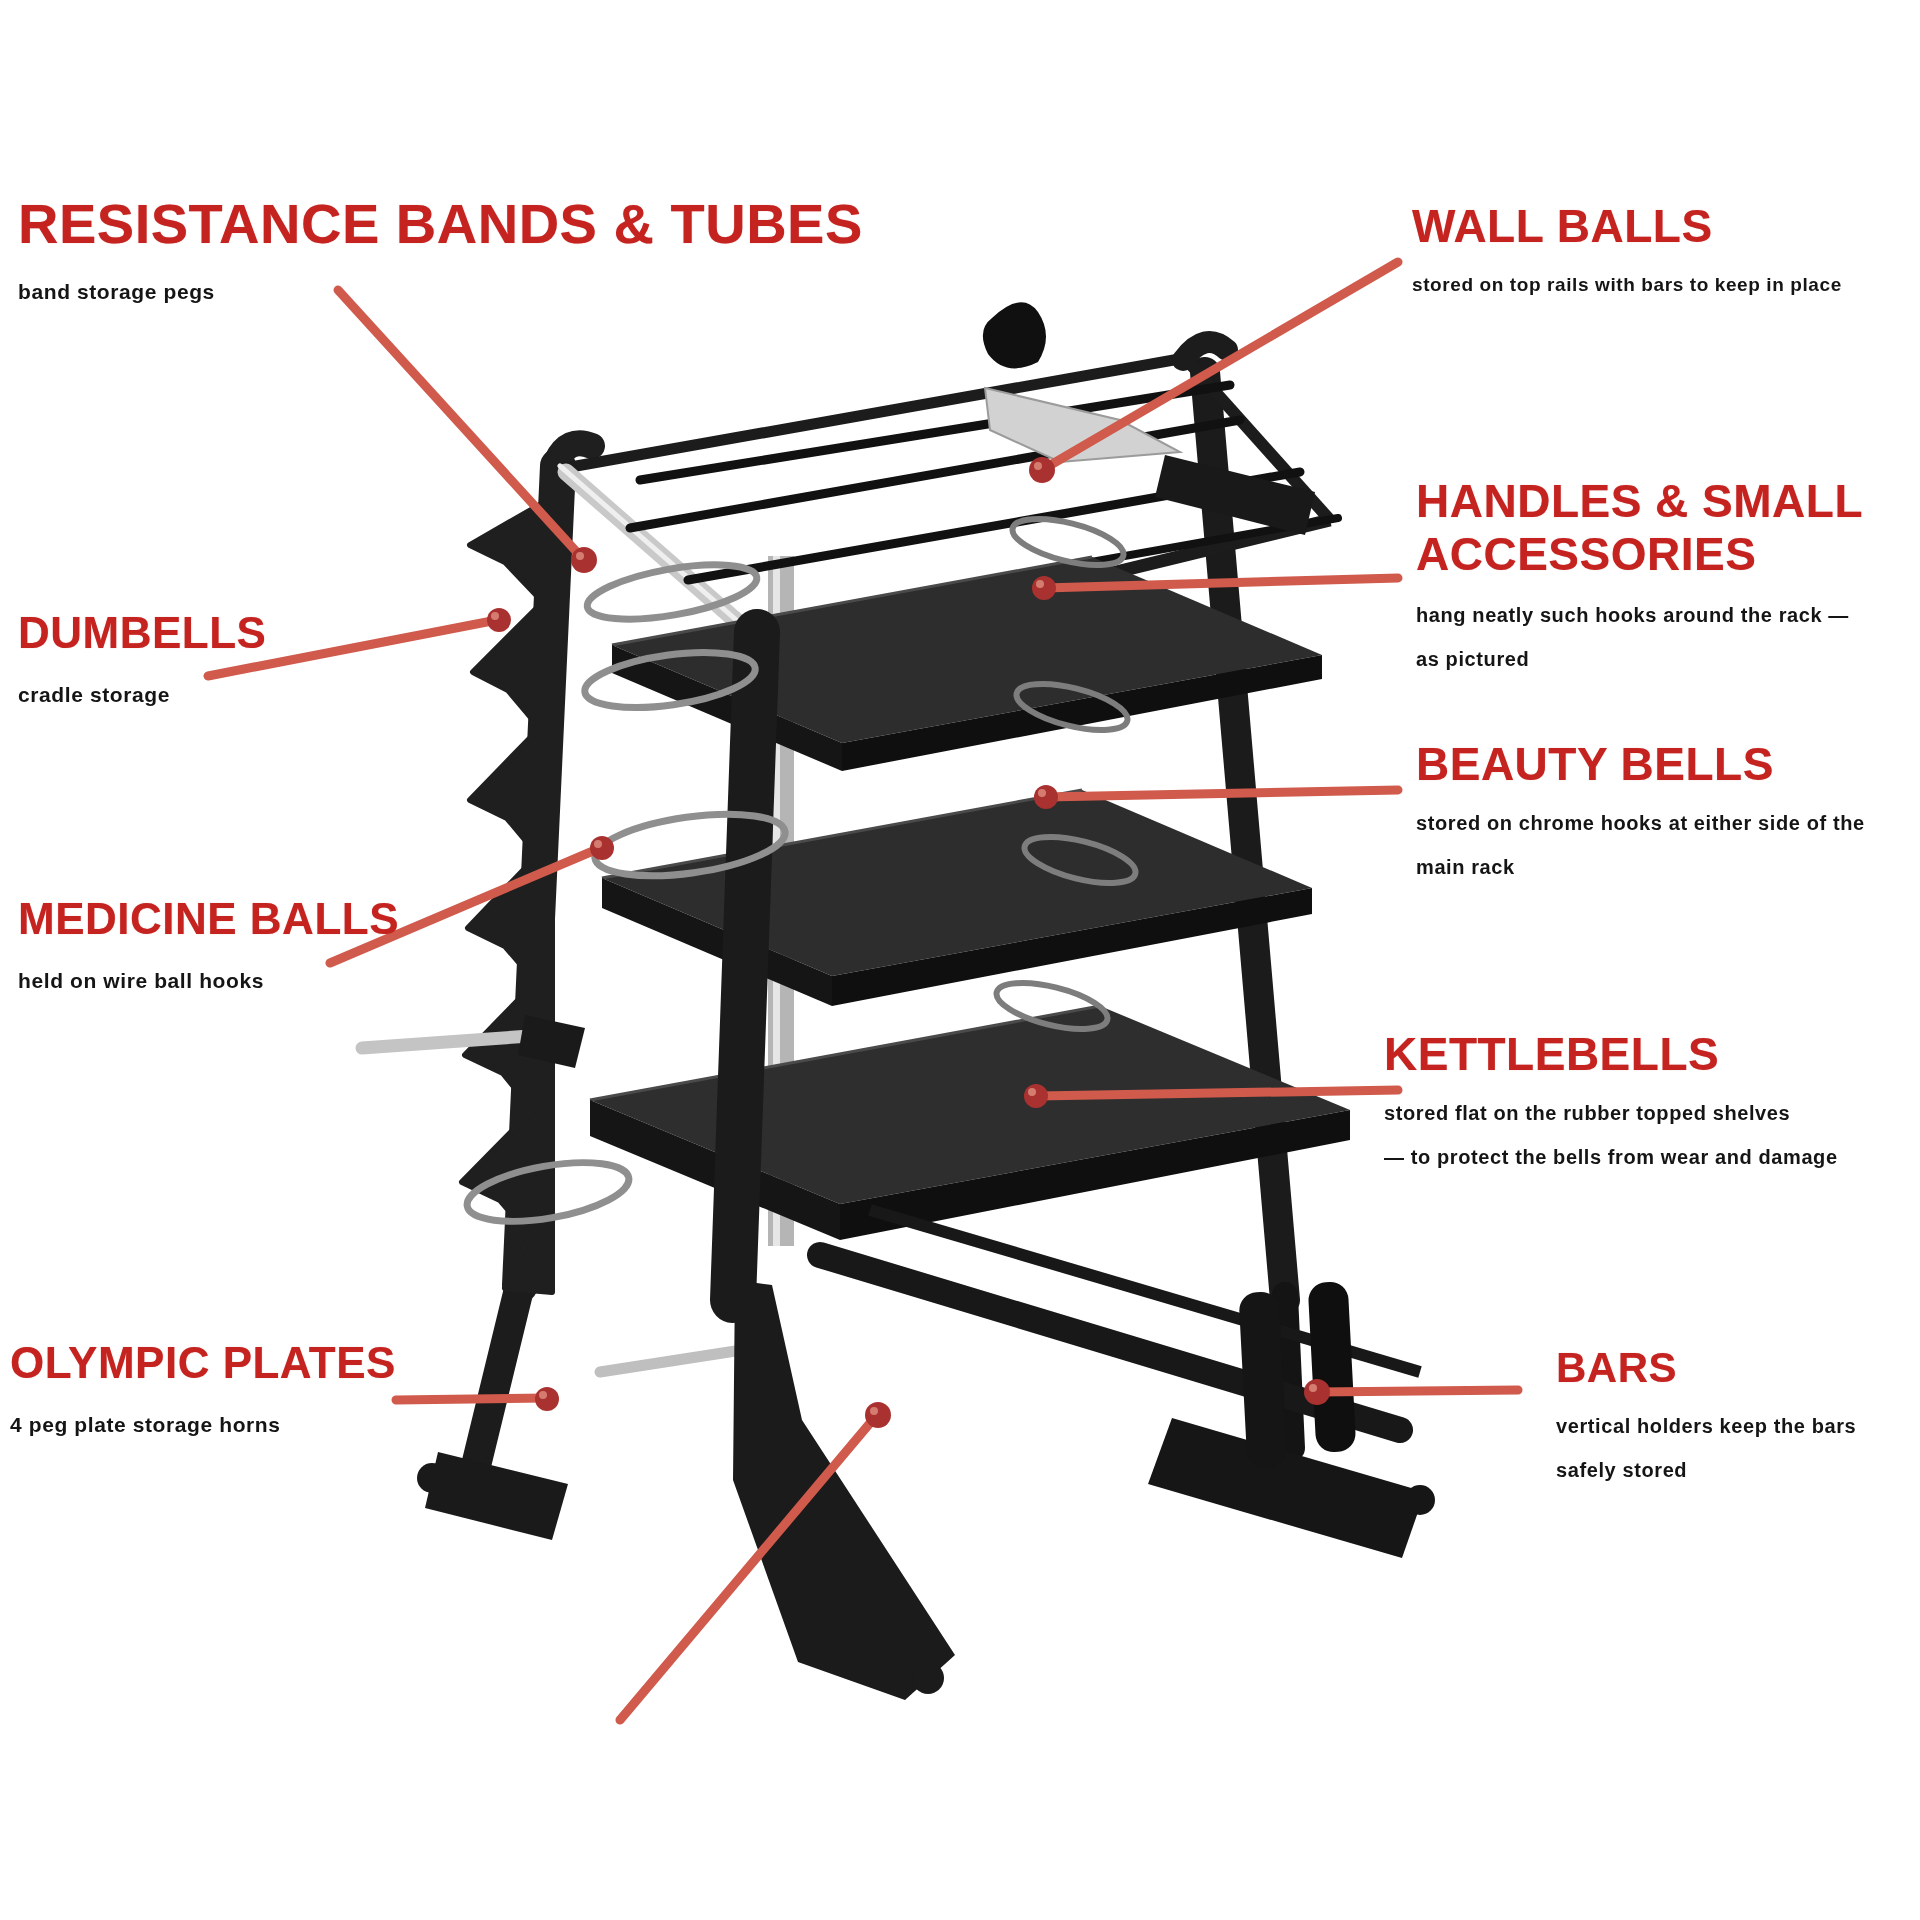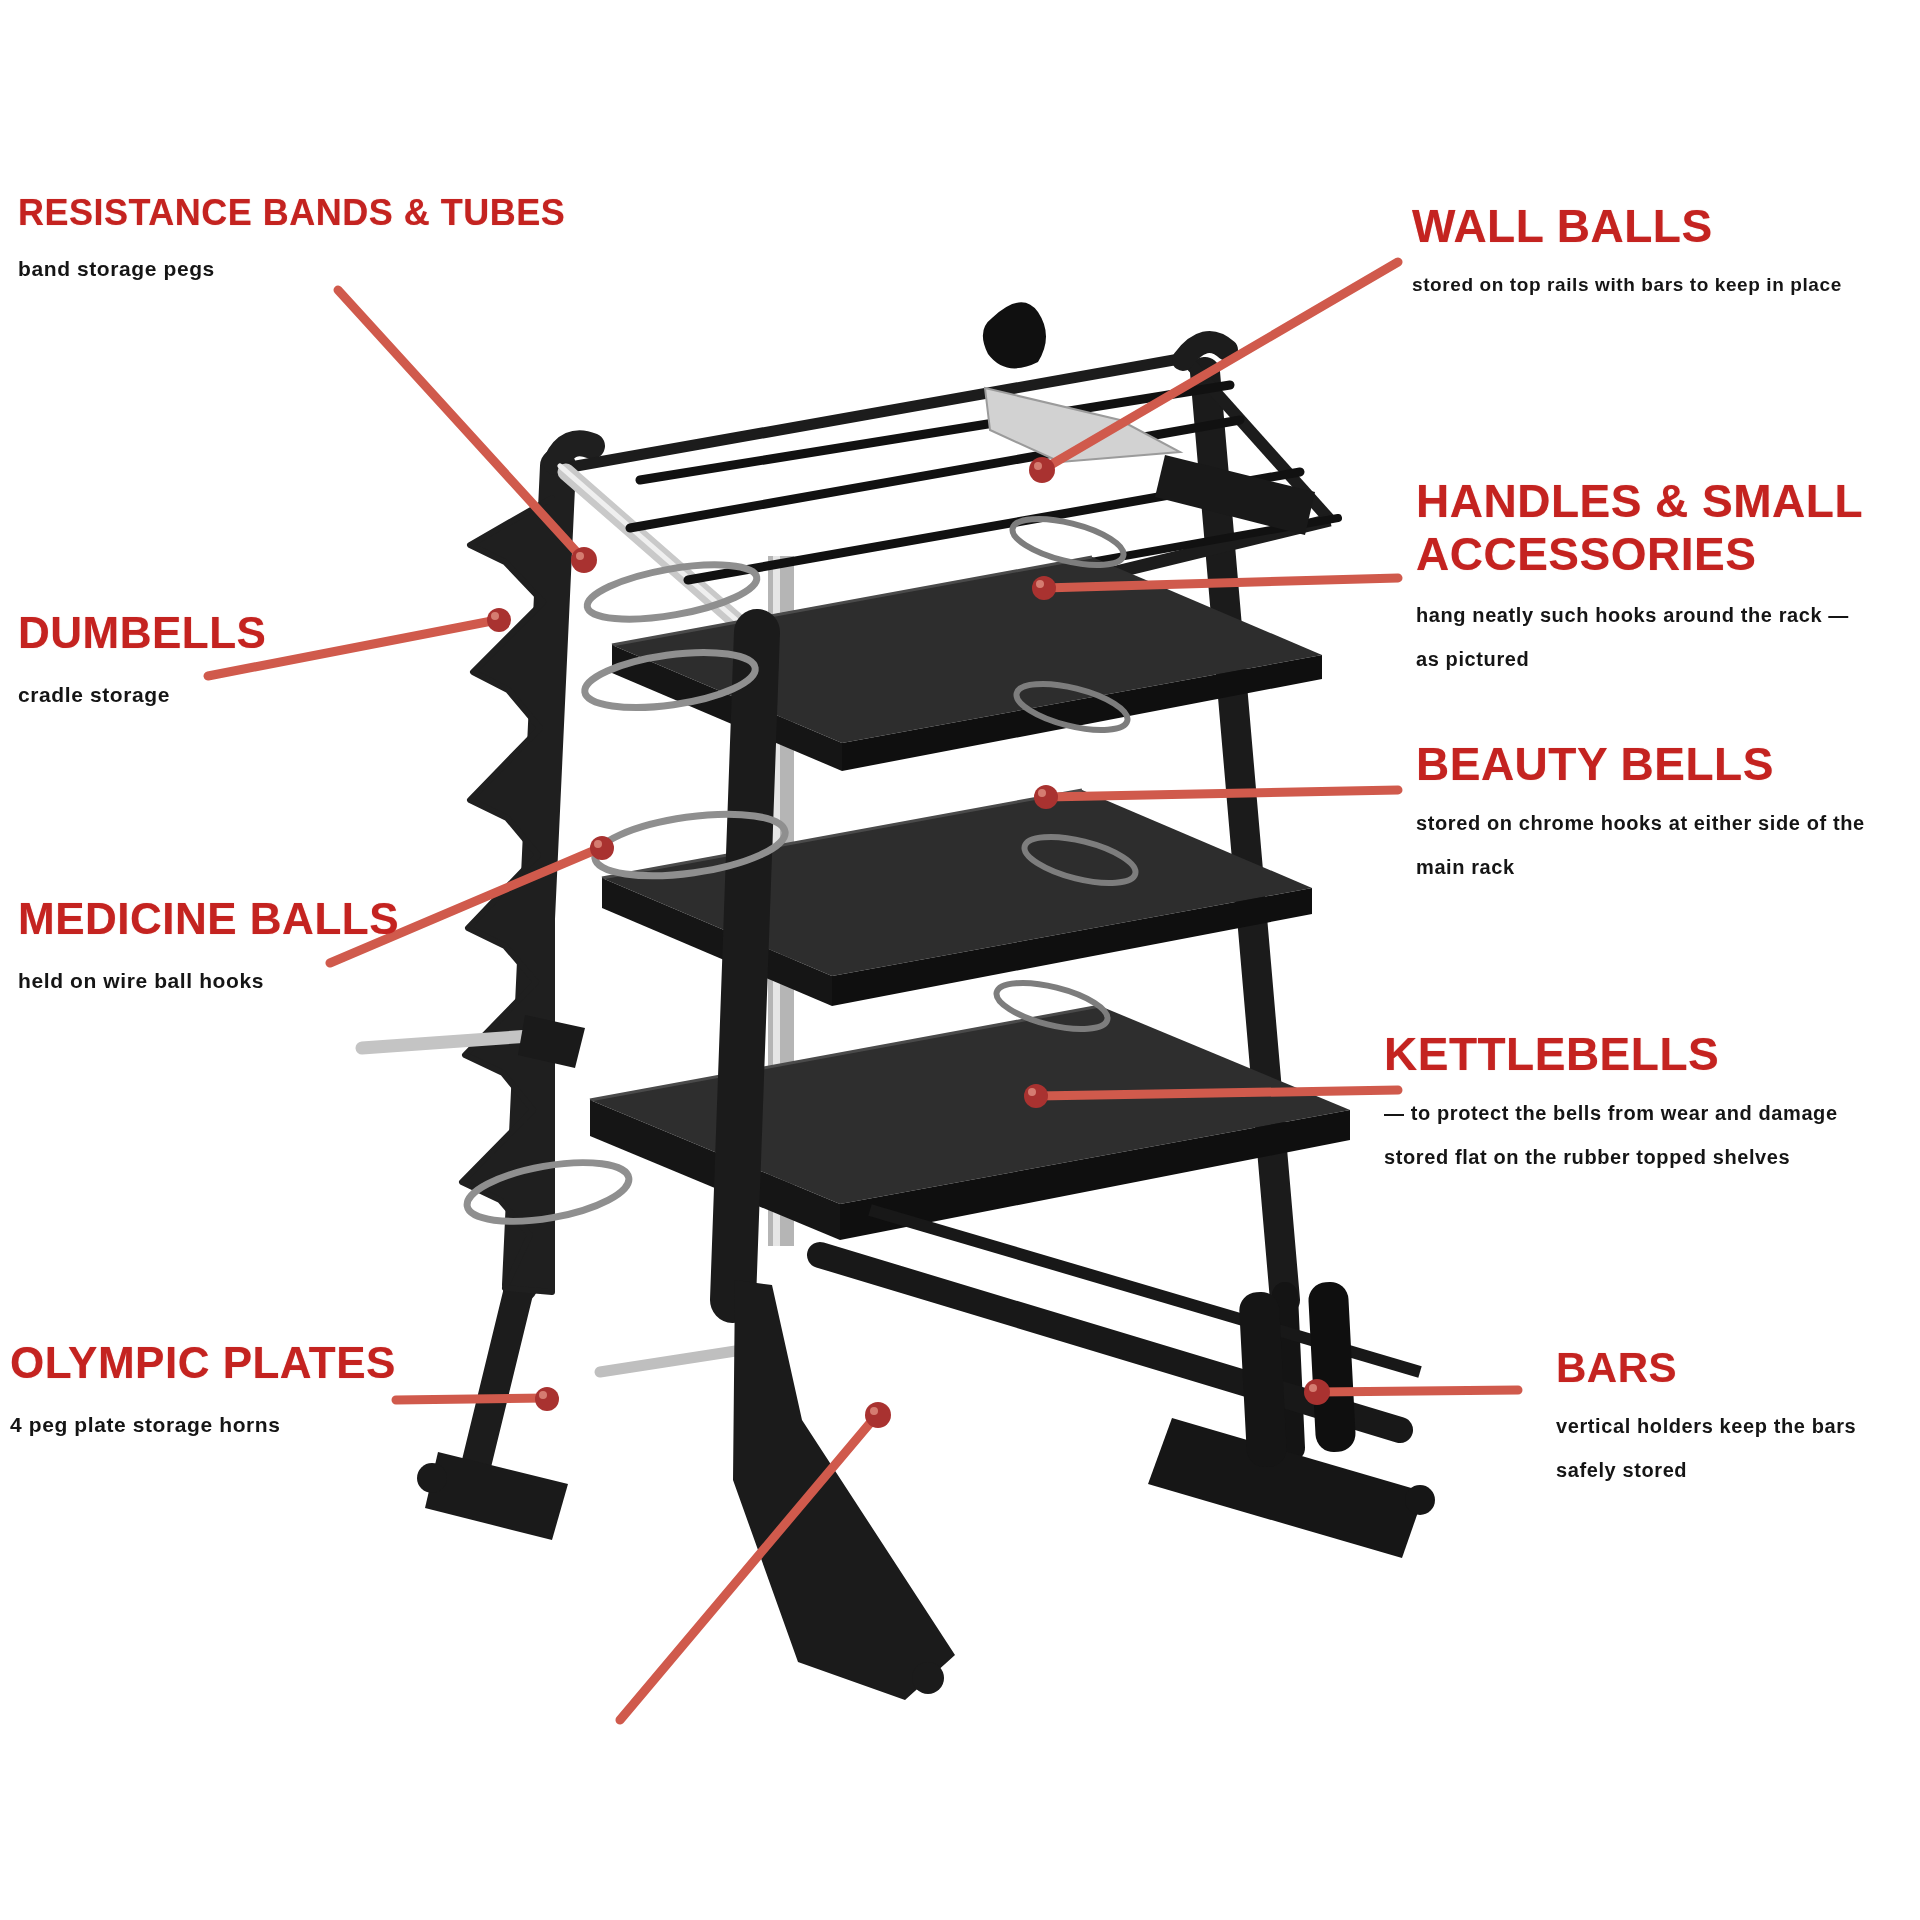--- a/index.html
+++ b/index.html
@@ -178,21 +178,21 @@
         <circle cx="1038" cy="466" r="4"></circle>
         <circle cx="1040" cy="584" r="4"></circle>
         <circle cx="1042" cy="793" r="4"></circle>
         <circle cx="1032" cy="1092" r="4"></circle>
         <circle cx="1313" cy="1388" r="4"></circle>
       </g>
     </g>
   </svg>
 
   <div class="callout" style="left:18px;top:192px;">
-    <div class="heading" style="font-size:36px;">RESISTANCE BANDS &amp; TUBES</div>
+    <div class="heading" style="font-size:56px;">RESISTANCE BANDS &amp; TUBES</div>
     <div class="desc" style="margin-top:14px;">
       <div class="line">band storage pegs</div>
     </div>
   </div>
 
   <div class="callout" style="left:18px;top:608px;">
     <div class="heading" style="font-size:44px;">DUMBELLS</div>
     <div class="desc" style="margin-top:14px;">
       <div class="line">cradle storage</div>
     </div>
@@ -232,22 +232,22 @@
     <div class="heading" style="font-size:46px;">BEAUTY BELLS</div>
     <div class="desc" style="margin-top:10px;font-size:20px;">
       <div class="line">stored on chrome hooks at either side of the</div>
       <div class="line">main rack</div>
     </div>
   </div>
 
   <div class="callout" style="left:1384px;top:1028px;">
     <div class="heading" style="font-size:46px;">KETTLEBELLS</div>
     <div class="desc" style="margin-top:10px;font-size:20px;">
+      <div class="line">stored flat on the rubber topped shelves</div>
       <div class="line">— to protect the bells from wear and damage</div>
-      <div class="line">stored flat on the rubber topped shelves</div>
     </div>
   </div>
 
   <div class="callout" style="left:1556px;top:1344px;">
     <div class="heading" style="font-size:42px;">BARS</div>
     <div class="desc" style="margin-top:12px;font-size:20px;">
       <div class="line">vertical holders keep the bars</div>
       <div class="line">safely stored</div>
     </div>
   </div>

